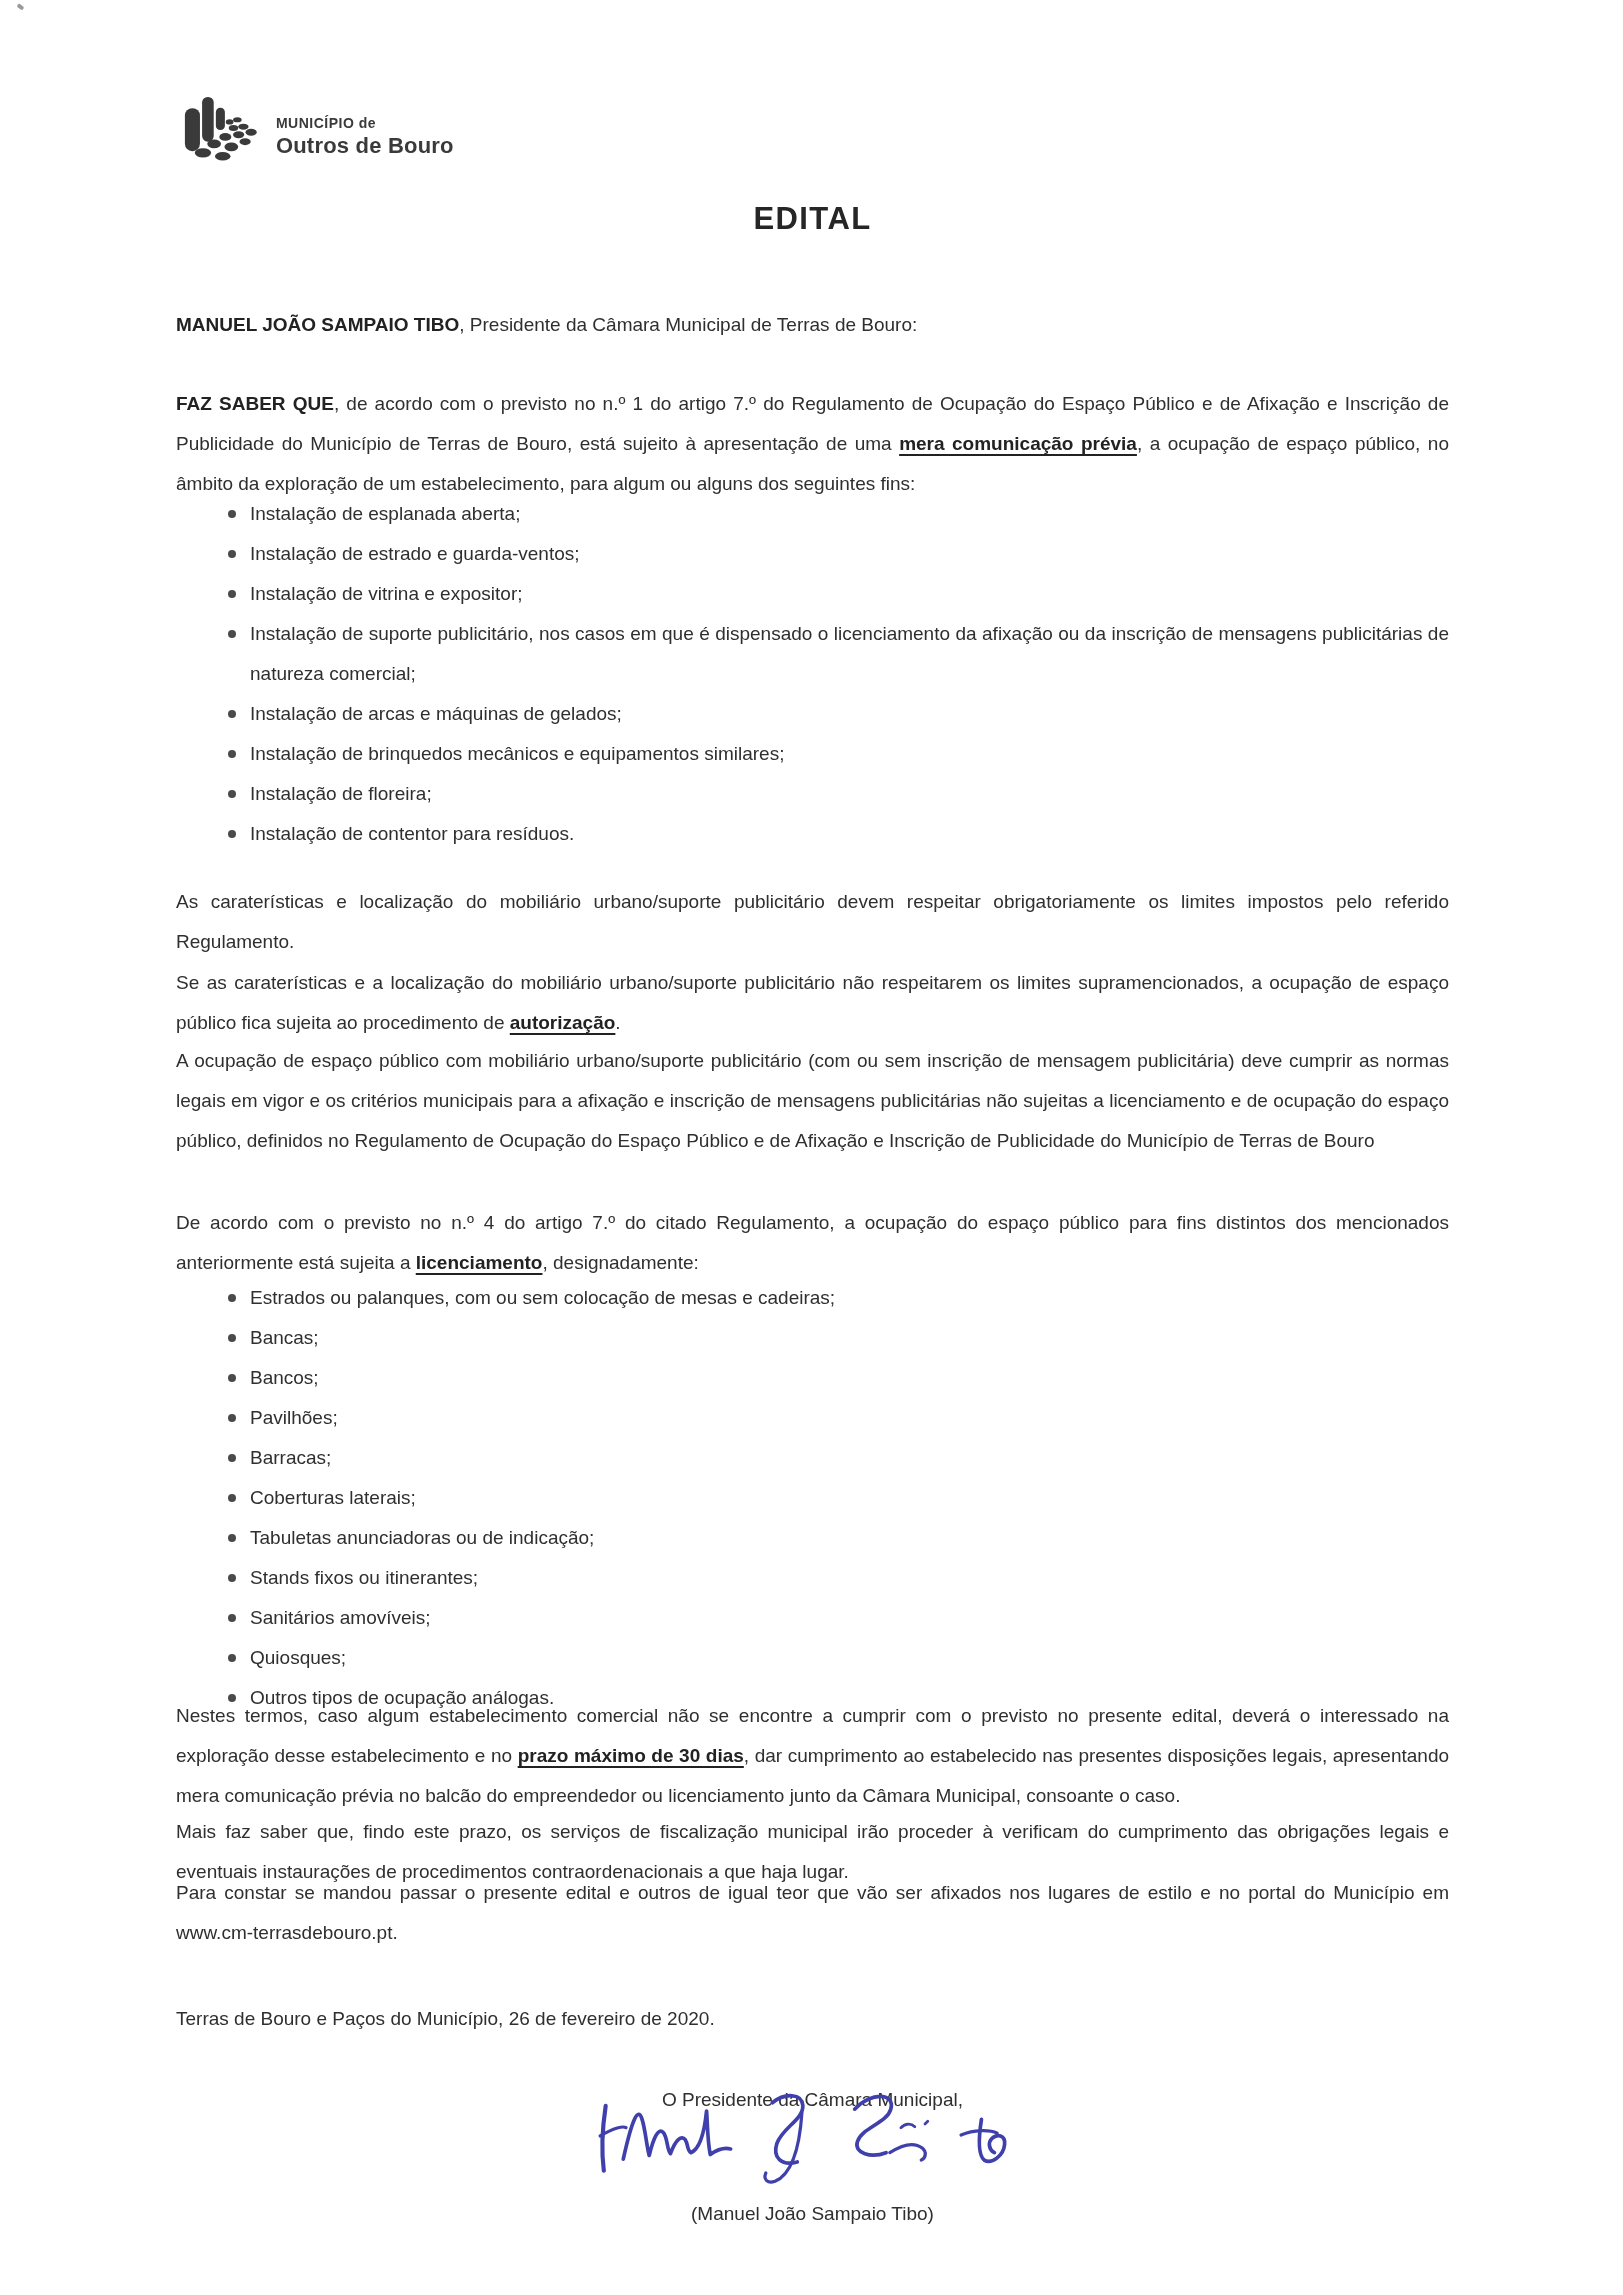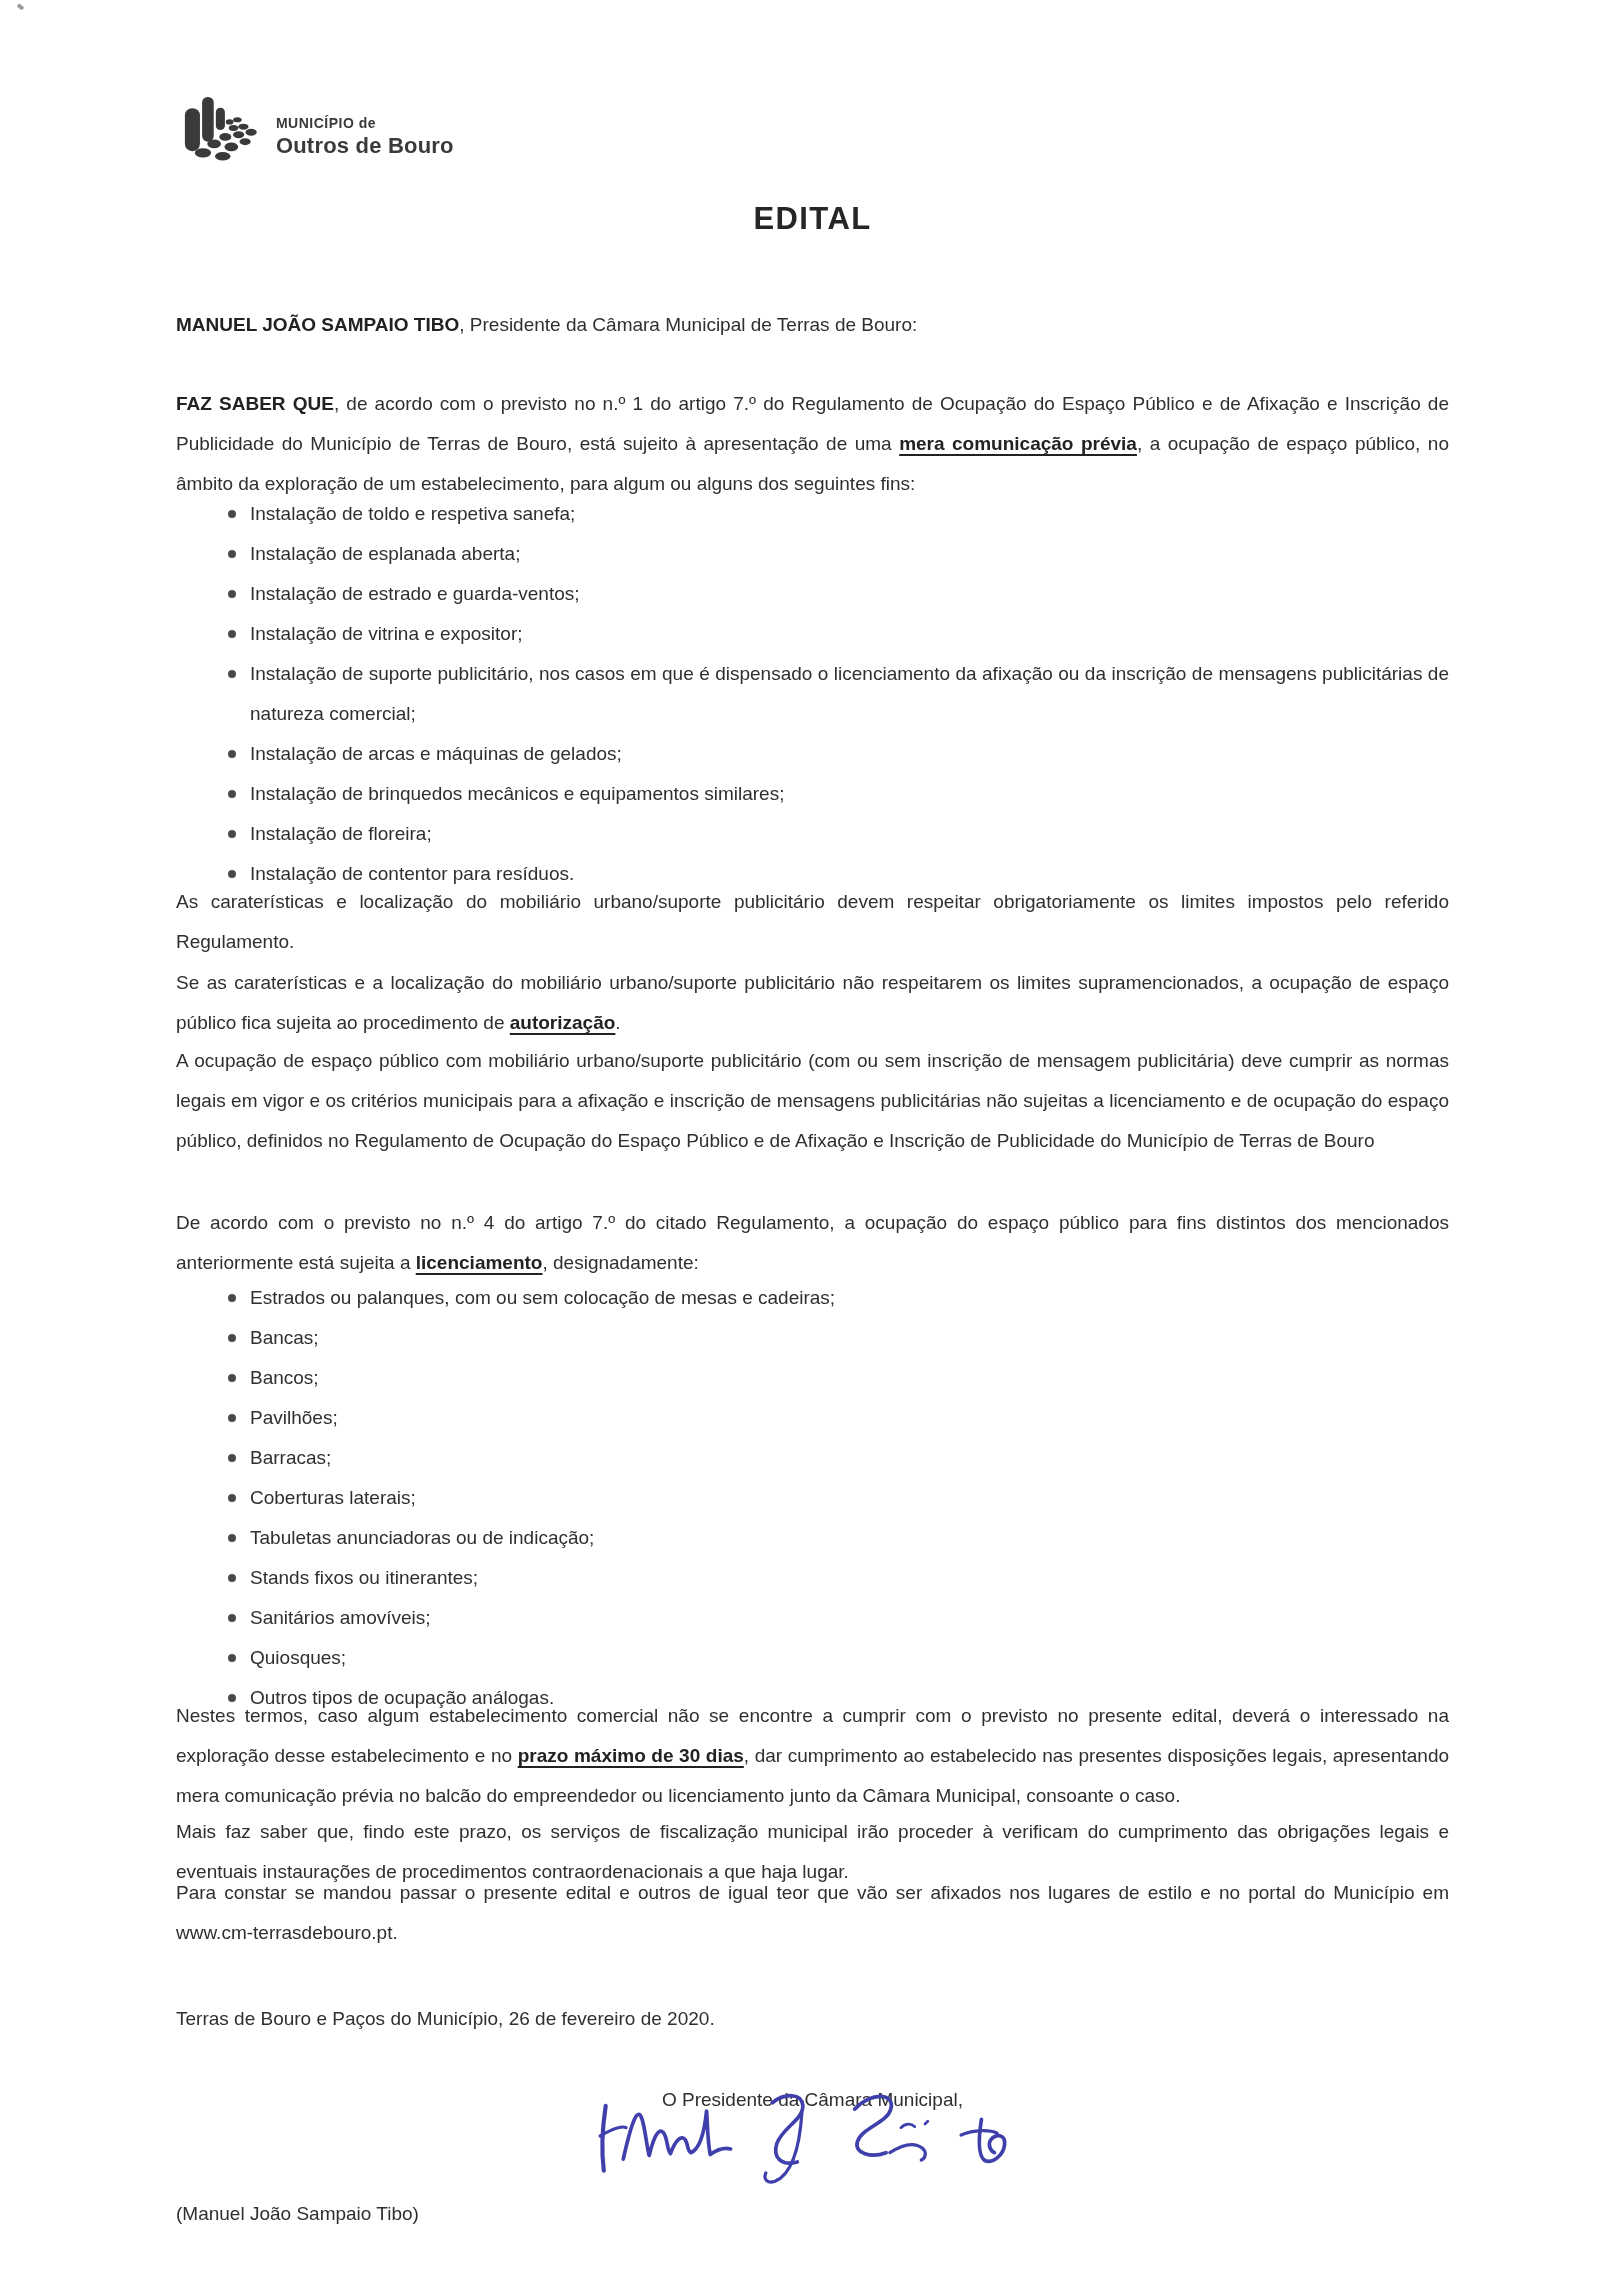--- a/index.html
+++ b/index.html
@@ -34,21 +34,21 @@
   .p3{top:963px;}
   .p4{top:1041px;}
   .p5{top:1203px;}
   .list2{top:1278px;}
   .p6{top:1696px;}
   .p7{top:1812px;}
   .p8{top:1873px;}
   .dateline{top:1999px;text-align:left;}
   .sig-role{top:2080px;text-align:center;}
   .sig-ink{position:absolute;left:50%;top:2085px;transform:translateX(-50%);width:435px;height:102px;}
-  .sig-name{top:2194px;text-align:left;}
+  .sig-name{top:2194px;text-align:center;}
   .artifact{position:absolute;left:16.7px;top:4.6px;width:7.4px;height:3.7px;background:#9a9a9a;border-radius:1.9px;transform:rotate(35deg);}
 </style>
 </head>
 <body>
 
 <div class="page">
 
   <div class="artifact"></div>
 
   <div class="content">
@@ -79,21 +79,20 @@
       </div>
     </div>
 
     <div class="abs title">EDITAL</div>
 
     <p class="abs intro"><span class="b">MANUEL JOÃO SAMPAIO TIBO</span><span>, Presidente da Câmara Municipal de Terras de Bouro:</span></p>
 
     <p class="abs p1"><span class="b">FAZ SABER QUE</span><span>, de acordo com o previsto no n.º 1 do artigo 7.º do Regulamento de Ocupação do Espaço Público e de Afixação e Inscrição de Publicidade do Município de Terras de Bouro, está sujeito à apresentação de uma </span><span class="u">mera comunicação prévia</span><span>, a ocupação de espaço público, no âmbito da exploração de um estabelecimento, para algum ou alguns dos seguintes fins:</span></p>
 
     <ul class="abs list1">
-      <li>Instalação de toldo e respetiva sanefa;</li>
       <li>Instalação de esplanada aberta;</li>
       <li>Instalação de estrado e guarda-ventos;</li>
       <li>Instalação de vitrina e expositor;</li>
       <li>Instalação de suporte publicitário, nos casos em que é dispensado o licenciamento da afixação ou da inscrição de mensagens publicitárias de natureza comercial;</li>
       <li>Instalação de arcas e máquinas de gelados;</li>
       <li>Instalação de brinquedos mecânicos e equipamentos similares;</li>
       <li>Instalação de floreira;</li>
       <li>Instalação de contentor para resíduos.</li>
     </ul>
 

